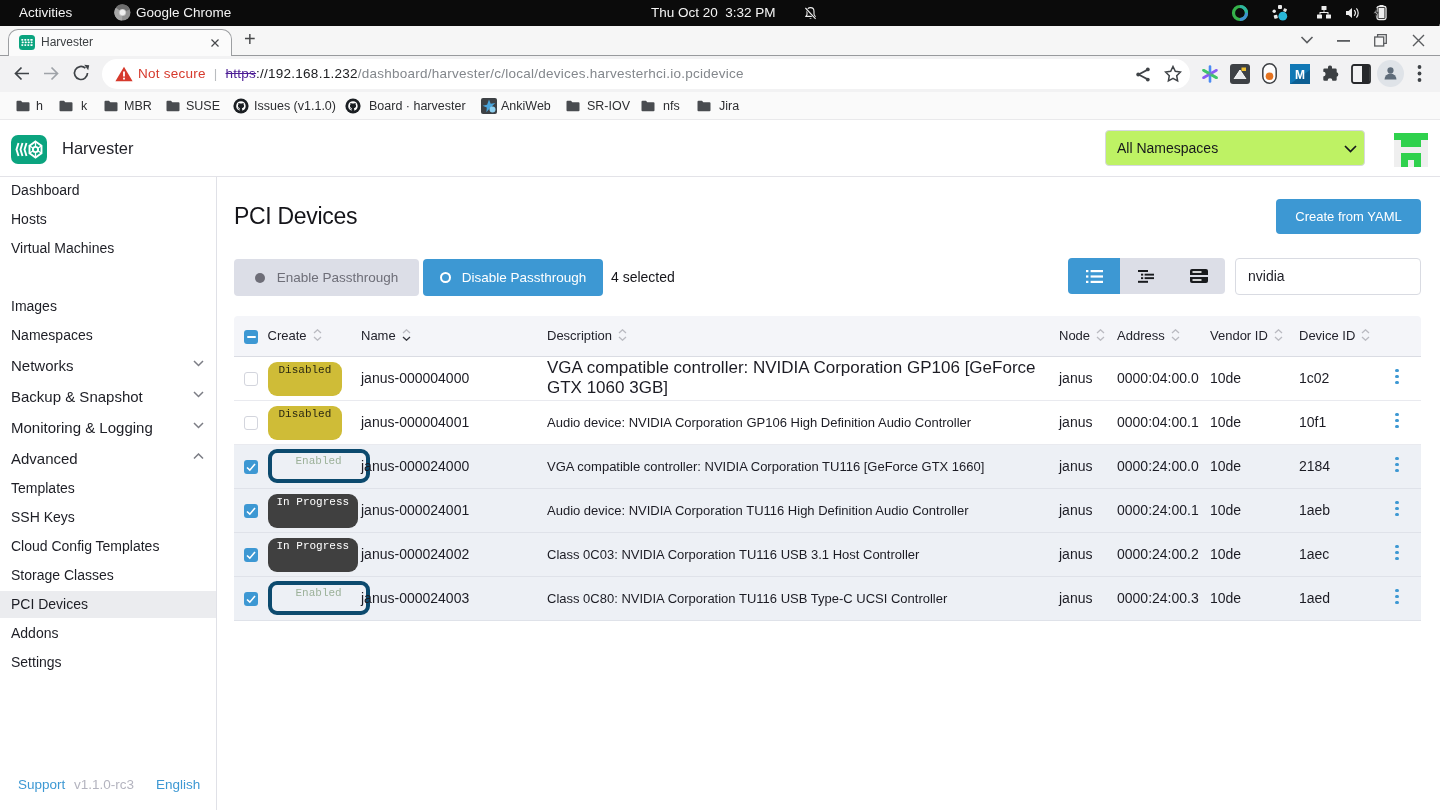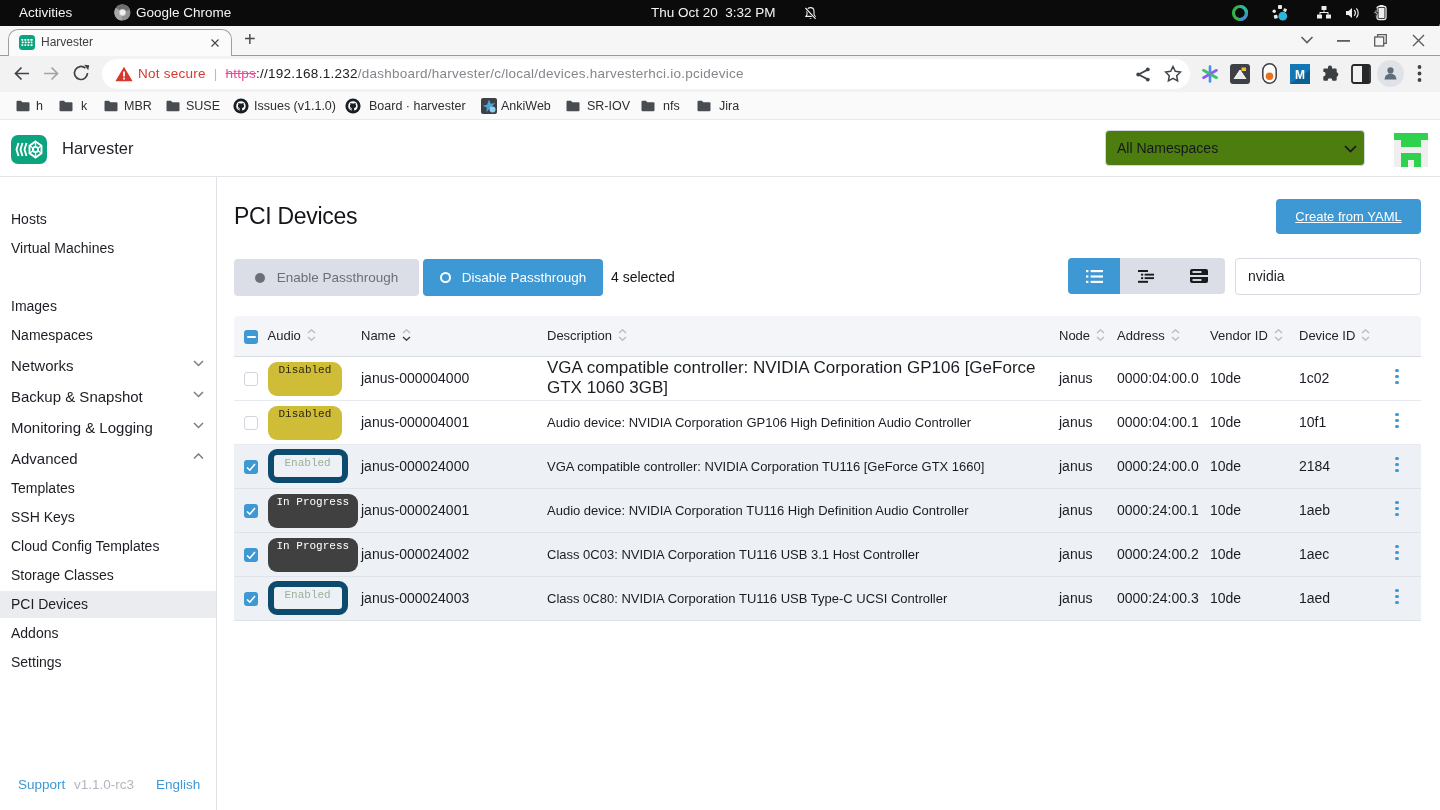--- a/index.html
+++ b/index.html
@@ -20,58 +20,58 @@
   
   #toolbar { position:absolute; top:56px; left:0; width:1440px; height:36px; background:#f2f2f3; }
   #omnibox { position:absolute; top:3px; left:102px; width:1088px; height:30px; background:#fff; border-radius:15px; }
   #omnibox .urltext { position:absolute; left:36px; top:7px; font-size:13.5px; white-space:nowrap; letter-spacing:0.25px; }
   
   #bookmarks { position:absolute; top:92px; left:0; width:1440px; height:28px; background:#fafafa; border-bottom:1px solid #e9e9eb; }
   #bookmarks .bm { position:absolute; top:7px; font-size:12.5px; color:#2d2e31; }
   
   #appheader { position:absolute; top:121px; left:0; width:1440px; height:56px; background:#fff; border-bottom:1px solid #e3e3e8; }
   #hv-title { position:absolute; left:62px; top:139px; font-size:16.5px; color:#23242b; }
-  #nsselect { position:absolute; left:1105px; top:130px; width:260px; height:36px; border:1px solid #d6d8df; border-radius:4px; background:#4d7c0f; }
+  #nsselect { position:absolute; left:1105px; top:130px; width:260px; height:36px; border:1px solid #d6d8df; border-radius:4px; background:#bef264; }
   #nsselect span { position:absolute; left:11px; top:9px; font-size:14px; color:#17181d; }
   
   #sidebar { position:absolute; top:177px; left:0; width:217px; height:633px; background:#fff; border-right:1px solid #e0e1e7; }
   .nav-item { position:absolute; left:0; width:216px; height:27px; line-height:27px; padding-left:11px; font-size:14px; color:#1d1e25; }
   .nav-group { font-size:15px; }
   .nav-sel { background:#ebecef; }
   .nav-chev { position:absolute; right:12px; top:8px; }
   #sidefoot { position:absolute; top:600px; left:0; width:216px; font-size:13.5px; }
   #sidefoot .sup { position:absolute; left:18px; top:0; color:#3d98d3; }
   #sidefoot .ver { position:absolute; left:74px; top:0; color:#b4b4bf; }
   #sidefoot .eng { position:absolute; left:156px; top:0; color:#3d98d3; }
   
   #main { position:absolute; left:217px; top:177px; width:1223px; height:633px; background:#fff; }
   h1.pagetitle { position:absolute; left:17px; top:26px; font-size:23px; font-weight:400; color:#141419; letter-spacing:-0.3px; }
   .btn { display:flex; align-items:center; justify-content:center; border-radius:4px; font-size:13.5px; position:absolute; }
-  #createbtn { left:1059px; top:22px; width:145px; height:35px; background:#3d98d3; color:#fff; font-size:13px;text-decoration:underline; }
+  #createbtn { left:1059px; top:22px; width:145px; height:35px; background:#3d98d3; color:#fff; font-size:13px; }
   #enablebtn { left:17px; top:82px; width:185px; height:37px; background:#dcdee7; color:#6e6e78; }
   #disablebtn { left:206px; top:82px; width:180px; height:37px; background:#3d98d3; color:#fff; }
   #nsel { position:absolute; left:394px; top:92px; font-size:14px; color:#141419; }
   #viewgroup { position:absolute; left:851px; top:81px; width:157px; height:36px; border-radius:4px; overflow:hidden; display:flex; }
   #viewgroup .vg { width:52.33px; height:36px; background:#dcdee7; display:flex; align-items:center; justify-content:center; }
   #viewgroup .vg.on { background:#3d98d3; }
   #searchbox { position:absolute; left:1018px; top:81px; width:186px; height:37px; border:1px solid #d9dbe2; border-radius:4px; background:#fff; }
   #searchbox span { position:absolute; left:12px; top:9px; font-size:14px; color:#1e1e26; }
   
   #tbl { position:absolute; left:17px; top:139px; width:1187px; border-collapse:collapse; table-layout:fixed; }
   #tbl th { height:40px; background:#f4f5f9; font-size:13px; font-weight:400; color:#23232c; text-align:left; padding:0; border-bottom:1px solid #dadce3; vertical-align:middle; }
   #tbl th:first-child { border-radius:4px 0 0 0; }
   #tbl th:last-child { border-radius:0 4px 0 0; }
   #tbl td { height:44px; font-size:14px; color:#1c1c24; padding:0; border-bottom:1px solid #e9eaef; vertical-align:middle; background:#fff; }
   #tbl tr.sel td { background:#edf0f5; border-bottom:1px solid #dfe2e9; }
   .cb { width:14px; height:14px; border-radius:3px; display:inline-block; vertical-align:middle; }
   .cb.off { background:#fff; border:1px solid #d3d5dd; }
   .cb.on { background:#3d98d3; }
   .badge { display:inline-block; height:34px; line-height:17px; border-radius:9px; font-size:11px;font-family:Liberation Mono, monospace; }
   .b-dis { background:#cfbc37; color:#2b2912; padding:0 11px; }
-  .b-en { border:6px solid #0c4a6e; color:#9cb199; padding:0 11px; line-height:16px; }
+  .b-en { border:4px solid #0c4a6e; color:#9cb199; padding:0 24px; line-height:16px; }
   .b-ip { background:#404040; color:#fff; padding:0 9px; }
   .dots { display:inline-block; }
   .dots i { display:block; width:3.5px; height:3.5px; border-radius:50%; background:#3d98d3; margin:2.5px auto; }
   .sorti { margin-left:6px; vertical-align:-1px; }
 </style>
 </head>
 <body>
 
 <div id="gnome">
   <span class="act">Activities</span>
@@ -174,21 +174,21 @@
   <svg class="abs" style="left:72px;top:8px" width="18" height="18" viewBox="0 0 18 18">
       <path d="M15.5 9 A6.5 6.5 0 1 1 13.4 4.2" fill="none" stroke="#3f4347" stroke-width="1.7"></path>
       <path d="M12.2 0.8 L17.2 1.2 L16.2 6.2 Z" fill="#3f4347"></path>
     </svg>
   <div id="omnibox">
     <svg class="abs" style="left:13px;top:7px" width="18" height="16" viewBox="0 0 18 16">
         <path d="M9 0.8 L17.6 15.2 L0.4 15.2 Z" fill="#d6392c"></path>
         <rect x="8.1" y="5.5" width="1.8" height="5" fill="#fff"></rect>
         <rect x="8.1" y="11.7" width="1.8" height="1.8" fill="#fff"></rect>
       </svg>
-    <span class="urltext"><span style="color:#d6392c">Not secure</span><span style="color:#b9bcbf">&nbsp;&nbsp;|&nbsp;&nbsp;</span><span style="color:#ec4899;text-decoration:line-through">https</span><span style="color:#202124">://192.168.1.232</span><span style="color:#83878c">/dashboard/harvester/c/local/devices.harvesterhci.io.pcidevice</span></span>
+    <span class="urltext"><span style="color:#d6392c">Not secure</span><span style="color:#b9bcbf">&nbsp;&nbsp;|&nbsp;&nbsp;</span><span style="color:#4c1d95;text-decoration:line-through">https</span><span style="color:#202124">://192.168.1.232</span><span style="color:#83878c">/dashboard/harvester/c/local/devices.harvesterhci.io.pcidevice</span></span>
     <svg class="abs" style="left:1033px;top:7px" width="17" height="17" viewBox="0 0 17 17">
         <g fill="#3f4347">
           <circle cx="3.2" cy="8.5" r="1.9"></circle>
           <circle cx="12.8" cy="3.4" r="1.9"></circle>
           <circle cx="12.8" cy="13.6" r="1.9"></circle>
           <path d="M3.2 7.7 L12.8 2.6 L13.6 4.2 L4 9.3 Z"></path>
           <path d="M3.2 9.3 L12.8 14.4 L13.6 12.8 L4 7.7 Z"></path>
         </g>
       </svg>
     <svg class="abs" style="left:1062px;top:6px" width="18" height="18" viewBox="0 0 18 18">
@@ -306,20 +306,21 @@
 <svg class="abs" style="left:1394px;top:133px" width="34" height="34" viewBox="0 0 34 34">
     <rect width="34" height="34" fill="#efefef"></rect>
     <g fill="#2fd14d">
       <path d="M0 0 L34 0 L34 7 L27 7 L27 14 L7 14 L7 7 L0 7 Z"></path>
       <rect x="7" y="20" width="20" height="14"></rect>
     </g>
     <rect x="14" y="27" width="6" height="7" fill="#efefef"></rect>
   </svg>
 
 <div id="sidebar">
+  <div class="nav-item" style="top:0px">Dashboard</div>
   <div class="nav-item" style="top:29px">Hosts</div>
   <div class="nav-item" style="top:58px">Virtual Machines</div>
   <div class="nav-item" style="top:116px">Images</div>
   <div class="nav-item" style="top:145px">Namespaces</div>
   <div class="nav-item nav-group" style="top:175px">Networks
     <svg class="nav-chev" width="11" height="7" viewBox="0 0 11 7">
         <path d="M1 1 L5.5 5.5 L10 1" fill="none" stroke="#7c7d85" stroke-width="1.5"></path>
       </svg></div>
   <div class="nav-item nav-group" style="top:206px">Backup &amp; Snapshot
     <svg class="nav-chev" width="11" height="7" viewBox="0 0 11 7">
@@ -402,21 +403,21 @@
         <col style="width:93px">
         <col style="width:89px">
         <col style="width:87px">
         <col style="width:35px">
       </colgroup>
     <thead>
         <tr>
       <th style="padding-left:10px"><span class="cb on" style="position:relative"><svg style="position:absolute;left:2.5px;top:6px" width="9" height="2" viewBox="0 0 9 2">
                 <rect width="9" height="2" rx="1" fill="#fff"></rect>
               </svg></span></th>
-      <th><span style="padding-left:3.5px">Audio</span><svg class="sorti" width="9" height="12" viewBox="0 0 9 12">
+      <th><span style="padding-left:3.5px">Create</span><svg class="sorti" width="9" height="12" viewBox="0 0 9 12">
               <path d="M1 4 L4.5 0.8 L8 4" fill="none" stroke="#b9bac1" stroke-width="1.3"></path>
               <path d="M1 8 L4.5 11.2 L8 8" fill="none" stroke="#b9bac1" stroke-width="1.3"></path>
             </svg></th>
       <th>Name<svg class="sorti" width="9" height="12" viewBox="0 0 9 12">
               <path d="M1 4 L4.5 0.8 L8 4" fill="none" stroke="#b9bac1" stroke-width="1.3"></path>
               <path d="M1 8 L4.5 11.2 L8 8" fill="none" stroke="#33343c" stroke-width="1.3"></path>
             </svg></th>
       <th>Description<svg class="sorti" width="9" height="12" viewBox="0 0 9 12">
               <path d="M1 4 L4.5 0.8 L8 4" fill="none" stroke="#b9bac1" stroke-width="1.3"></path>
               <path d="M1 8 L4.5 11.2 L8 8" fill="none" stroke="#b9bac1" stroke-width="1.3"></path>

